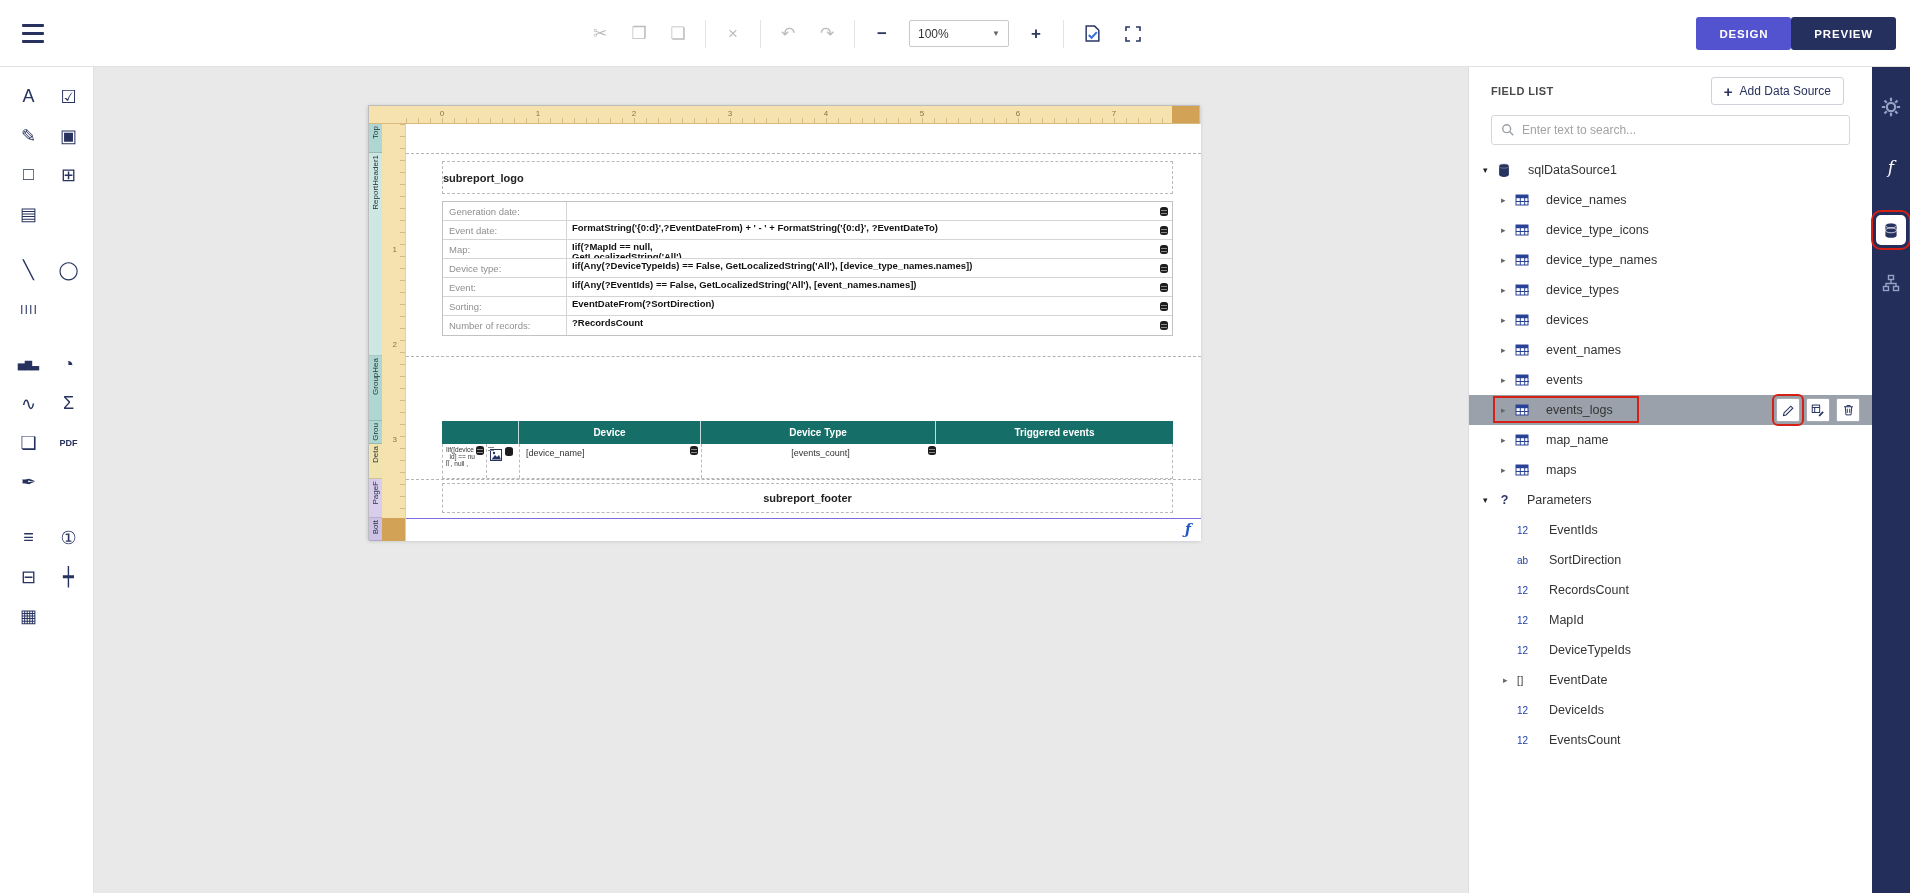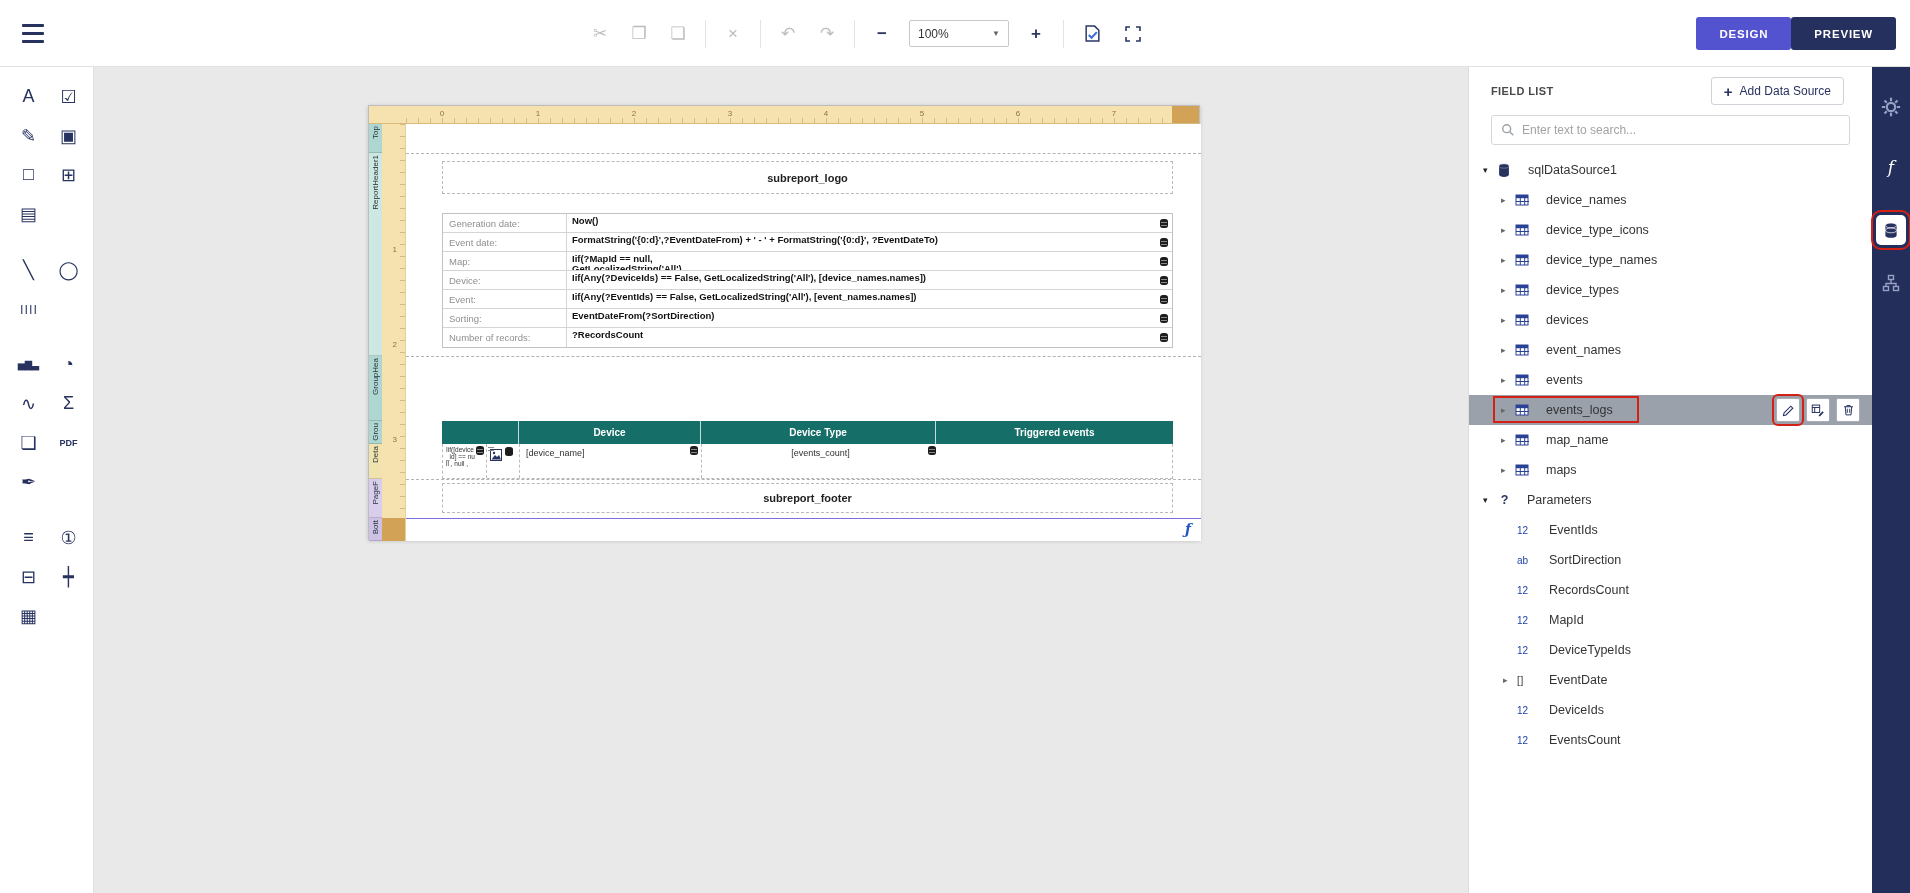--- a/index.html
+++ b/index.html
@@ -43,22 +43,22 @@
   .band { width:13px; position:relative; border-bottom:1px solid rgba(0,0,0,.14); overflow:hidden; cursor:pointer; }
   .band-label { position:absolute; left:0; top:2px; writing-mode:vertical-rl; transform:rotate(180deg); font-size:8px; color:#25323a; line-height:13px; white-space:nowrap; }
   .v-ruler { position:absolute; left:13px; top:18px; width:24px; height:417px; background:var(--c-amber,#f6e2ae);
     background-image:repeating-linear-gradient(180deg,#d8ba7e 0 1px,transparent 1px 12px);
     background-size:5px 100%; background-position:100% 0; background-repeat:no-repeat;
     border-right:1px solid #e6d099; }
   .v-ruler .margin-seg { position:absolute; bottom:0; left:0; width:23px; height:23px; background:#d2a356; }
   .vtick { position:absolute; right:8px; font-size:8px; color:#8a7343; transform:translateY(-50%); }
   .content { position:absolute; left:37px; top:18px; width:795px; height:417px; background:#fff; }
   .dash-line { position:absolute; left:0; width:795px; border-top:1px dashed #b3b3b3; }
-  .logo-block { position:absolute; left:36px; top:37px; width:731px; height:33px; border:1px dashed #b9b9b9; display:flex; align-items:center; justify-content:center; font-size:11px; font-weight:bold; color:#222; cursor:pointer; }
-  .info-table { position:absolute; left:36px; top:77px; width:731px; border:1px solid #c2c2c2; background:#fff;margin-top:12px; }
+  .logo-block { position:absolute; left:36px; top:37px; width:731px; height:33px; border:1px dashed #b9b9b9; display:flex; align-items:center; font-size:11px; font-weight:bold; color:#222; cursor:pointer; }
+  .info-table { position:absolute; left:36px; top:77px; width:731px; border:1px solid #c2c2c2; background:#fff; }
   .info-row { position:relative; height:19px; border-bottom:1px solid #d4d4d4; display:flex; align-items:stretch; overflow:hidden; cursor:pointer; }
   .info-row:last-child { border-bottom:none; }
   .info-label { width:124px; padding-left:6px; font-size:9.5px; color:#8f8f8f; border-right:1px solid #d4d4d4; display:flex; align-items:center; flex:none; }
   .info-value { flex:1; padding:2px 16px 0 5px; font-size:9.5px; font-weight:bold; color:#111; white-space:pre-line; line-height:9.5px; }
   .dbi { position:absolute; right:4px; top:5px; width:8px; height:9px; background:#1c1c1c; border-radius:3px / 2.5px; }
   .dbi::before, .dbi::after { content:""; position:absolute; left:1px; width:6px; height:1px; background:#8a8a8a; }
   .dbi::before { top:3px; } .dbi::after { top:6px; }
   .dbi.inline { position:static; flex:none; display:inline-block; }
   .title-block { position:absolute; left:36px; top:238px; width:731px; height:52px; border:1px dashed #b9b9b9; display:flex; align-items:center; justify-content:center; cursor:pointer; }
   .report-title { font-size:23px; font-weight:bold; color:var(--c-teal,#156f68); }
@@ -253,37 +253,36 @@
       <div class="dash-line" style="top:232px"></div>
       <div class="dash-line" style="top:355px"></div>
 
       <div class="logo-block">
         <span>subreport_logo</span>
       </div>
 
       <div class="info-table">
           <div class="info-row">
             <span class="info-label">Generation date:</span>
-            <span class="info-value">Now()</span>
             <span class="dbi"></span>
           </div>
           <div class="info-row">
             <span class="info-label">Event date:</span>
             <span class="info-value">FormatString('{0:d}',?EventDateFrom) + ' - ' + FormatString('{0:d}', ?EventDateTo)</span>
             <span class="dbi"></span>
           </div>
           <div class="info-row">
             <span class="info-label">Map:</span>
             <span class="info-value">Iif(?MapId == null,
 GetLocalizedString('All')</span>
             <span class="dbi"></span>
           </div>
           <div class="info-row">
-            <span class="info-label">Device:</span>
-            <span class="info-value">Iif(Any(?DeviceIds) == False, GetLocalizedString('All'), [device_names.names])</span>
+            <span class="info-label">Device type:</span>
+            <span class="info-value">Iif(Any(?DeviceTypeIds) == False, GetLocalizedString('All'), [device_type_names.names])</span>
             <span class="dbi"></span>
           </div>
           <div class="info-row">
             <span class="info-label">Event:</span>
             <span class="info-value">Iif(Any(?EventIds) == False, GetLocalizedString('All'), [event_names.names])</span>
             <span class="dbi"></span>
           </div>
           <div class="info-row">
             <span class="info-label">Sorting:</span>
             <span class="info-value">EventDateFrom(?SortDirection)</span>

